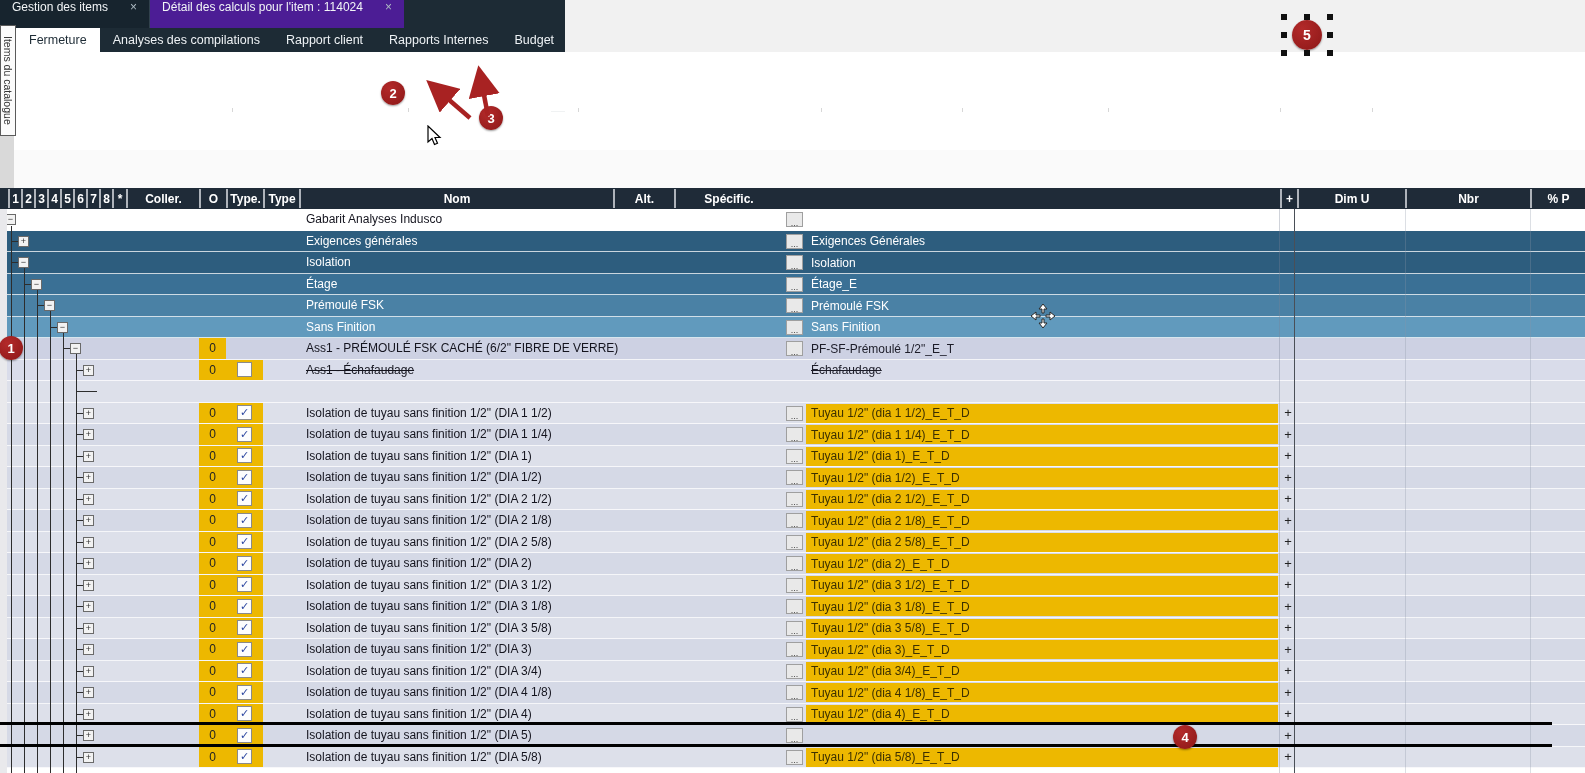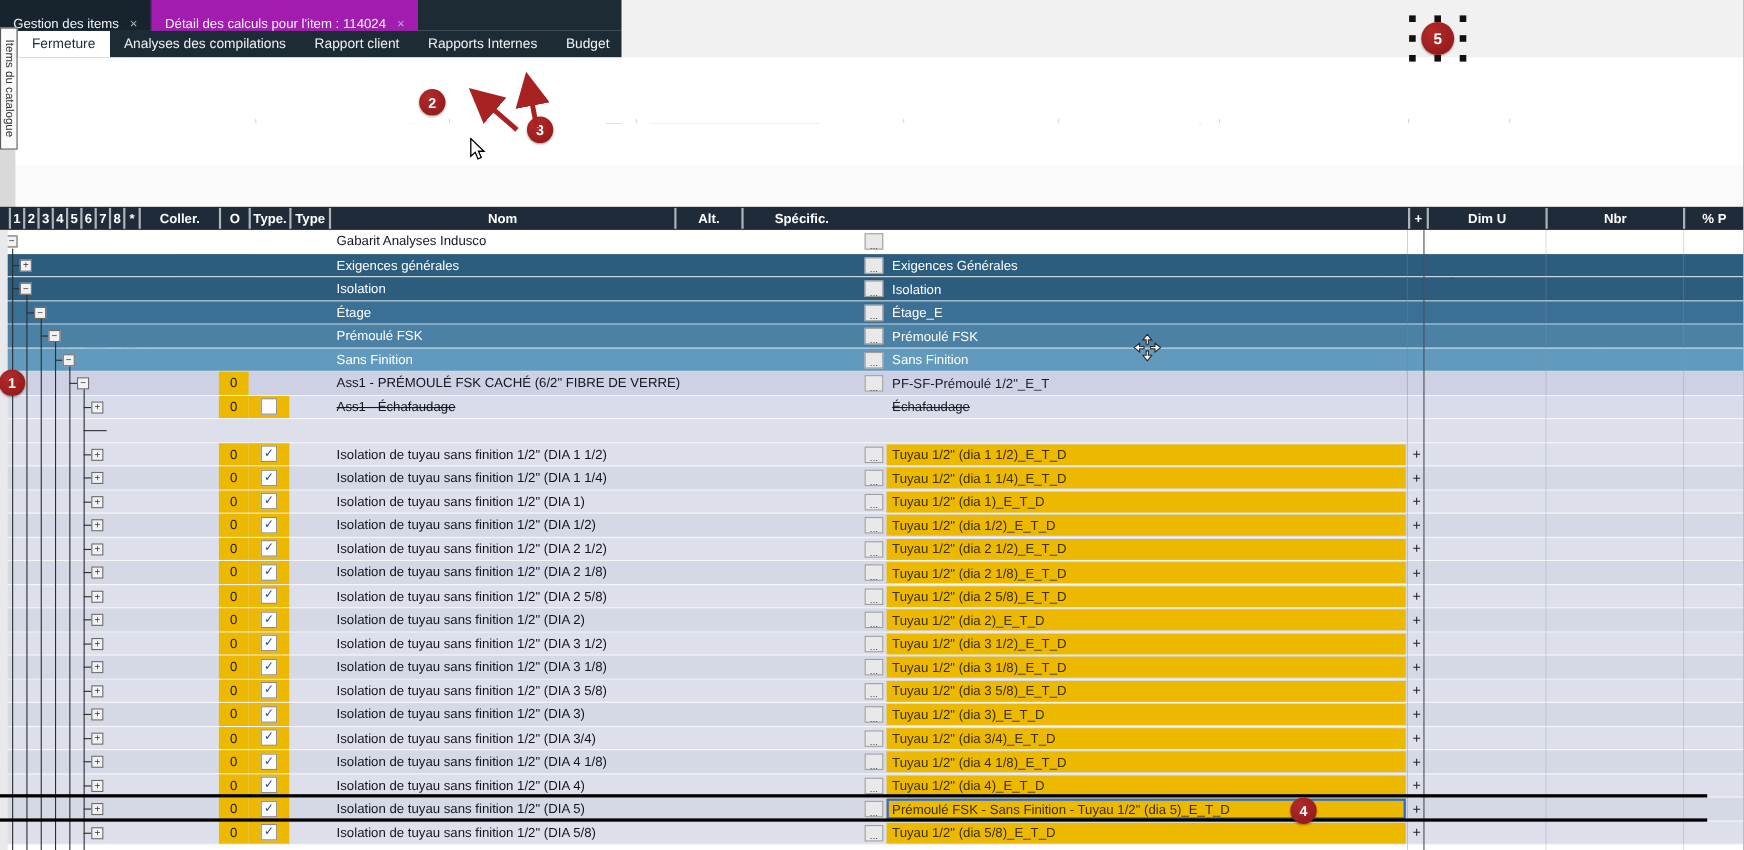--- a/index.html
+++ b/index.html
@@ -1,23 +1,23 @@
 <!DOCTYPE html>
 <html><head>
 <meta charset="utf-8">
 <style>
   html,body{margin:0;padding:0;background:#888;}
   .screen{position:relative;width:1585px;height:773px;background:#fff;overflow:hidden;
     font-family:"Liberation Sans","DejaVu Sans",sans-serif;-webkit-font-smoothing:antialiased;}
   
   .tabbar{position:absolute;left:0;top:0;width:565px;height:28px;background:#1d2b35;display:flex;align-items:stretch;z-index:5;}
   .topfill{position:absolute;left:565px;top:0;width:1020px;height:52px;background:#f1f1f1;border-bottom:1px solid #dcdcdc;}
-  .tab{display:flex;align-items:flex-end;gap:10px;padding:0 12px;color:#f2f5f7;font-size:12px;white-space:nowrap;}
+  .tab{display:flex;align-items:flex-start;gap:22px;padding:0 12px;color:#f2f5f7;font-size:12px;white-space:nowrap;}
   .tab.t1{background:#17242e;}
-  .tab.t2{background:#a21caf;border-left:1px solid #31414c;}
+  .tab.t2{background:#4c1d95;border-left:1px solid #31414c;}
   .tab .x{color:#aebbc4;font-size:12px;cursor:default;}
   
   .menubar{position:absolute;left:16px;top:28px;width:549px;height:24px;background:#1d2b35;display:flex;align-items:stretch;z-index:4;}
   .menubar .mi{display:flex;align-items:center;padding:0 13px;color:#eef2f5;font-size:12.5px;white-space:nowrap;}
   .menubar .mi.sel{background:#ffffff;color:#1d2b35;}
   .menubar-pre{position:absolute;left:0;top:28px;width:16px;height:24px;background:#1d2b35;}
   
   .side-tab{position:absolute;left:0;top:25px;width:16px;height:111px;background:#fbfbfb;border:1px solid #5a5a5a;box-sizing:border-box;z-index:6;
     writing-mode:vertical-rl;font-size:10.5px;color:#333;display:flex;align-items:center;justify-content:center;}
   .side-grey{position:absolute;left:0;top:136px;width:14px;height:73px;background:#d9d9d9;z-index:1;}
@@ -642,23 +642,20 @@
       </div>
       <div class="trow" style="background: rgb(213, 217, 230);">
         <div class="tree-stub" style="left: 76px; width: 7px;"></div>
         <div class="tree-box" style="left: 83px;">+</div>
         <div class="cell ocell ycell" style="left: 199px; width: 27px;">0</div>
         <div class="cell ycell" style="left: 226px; width: 37px;">
           <div class="cbox">✓</div>
         </div>
         <div class="cell name" style="left: 306px;">Isolation de tuyau sans finition 1/2" (DIA 5)</div>
         <div class="dotsbtn">...</div>
-        <div class="identcell yellow selected">
-          <span class="identtxt">Prémoulé FSK - Sans Finition - Tuyau 1/2" (dia 5)_E_T_D</span>
-        </div>
         <div class="pluscol">+</div>
       </div>
       <div class="trow" style="background: rgb(221, 224, 234);">
         <div class="tree-stub" style="left: 76px; width: 7px;"></div>
         <div class="tree-box" style="left: 83px;">+</div>
         <div class="cell ocell ycell" style="left: 199px; width: 27px;">0</div>
         <div class="cell ycell" style="left: 226px; width: 37px;">
           <div class="cbox">✓</div>
         </div>
         <div class="cell name" style="left: 306px;">Isolation de tuyau sans finition 1/2" (DIA 5/8)</div>

